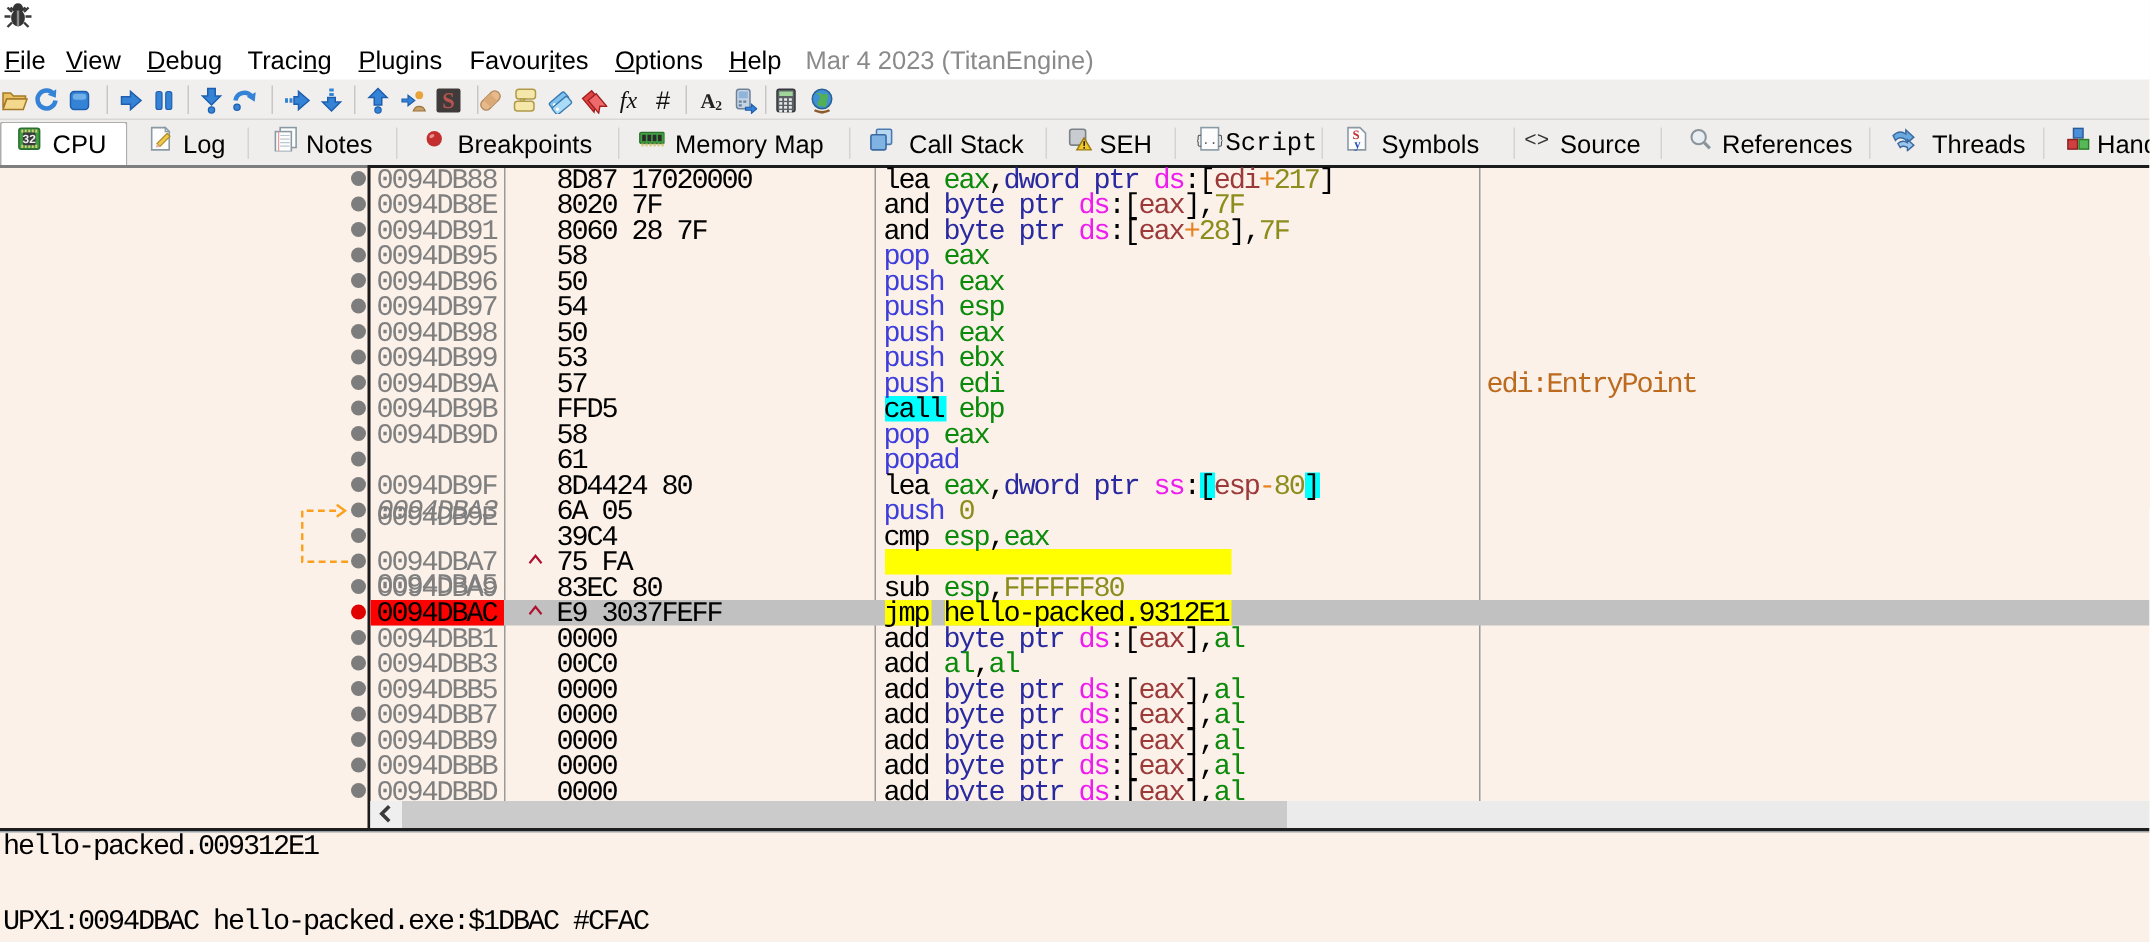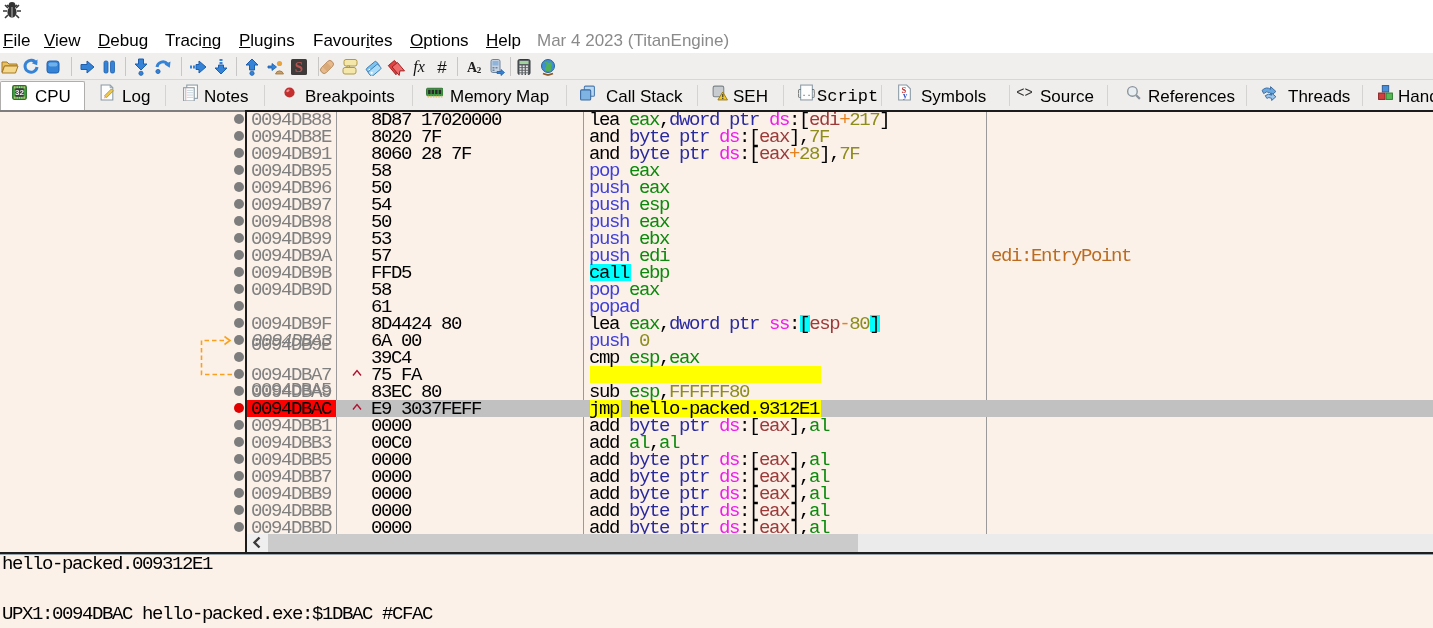--- a/index.html
+++ b/index.html
@@ -350,21 +350,21 @@
 <div class="dot" style="left:234px;top:301px;background:#7d7d7d;"></div>
 <div class="abs mono addr" style="left:251px;top:299px;margin-top:38px;">0094DB9E</div>
 <div class="abs mono k" style="left:371px;top:299px;">61</div>
 <div class="abs mono" style="left:589px;top:299px;"><span class="b">popad</span></div>
 <div class="dot" style="left:234px;top:318px;background:#7d7d7d;"></div>
 <div class="abs mono addr" style="left:251px;top:316px;">0094DB9F</div>
 <div class="abs mono k" style="left:371px;top:316px;">8D4424 80</div>
 <div class="abs mono" style="left:589px;top:316px;"><span class="k">lea </span><span class="g">eax</span><span class="k">,</span><span class="n">dword ptr </span><span class="m">ss</span><span class="k">:</span><span class="k">[</span><span class="r">esp</span><span class="o">-</span><span class="v">80</span><span class="k">]</span></div>
 <div class="dot" style="left:234px;top:335px;background:#7d7d7d;"></div>
 <div class="abs mono addr" style="left:251px;top:333px;font-style:italic;">0094DBA3</div>
-<div class="abs mono k" style="left:371px;top:333px;">6A 00</div>
+<div class="abs mono k" style="left:371px;top:333px;">6A 05</div>
 <div class="abs mono" style="left:589px;top:333px;"><span class="b">push </span><span class="v">0</span></div>
 <div class="dot" style="left:234px;top:352px;background:#7d7d7d;"></div>
 <div class="abs mono addr" style="left:251px;top:350px;margin-top:32px;">0094DBA5</div>
 <div class="abs mono k" style="left:371px;top:350px;">39C4</div>
 <div class="abs mono" style="left:589px;top:350px;"><span class="k">cmp </span><span class="g">esp</span><span class="k">,</span><span class="g">eax</span></div>
 <div class="dot" style="left:234px;top:369px;background:#7d7d7d;"></div>
 <div class="abs mono addr" style="left:251px;top:367px;">0094DBA7</div>
 <svg class="abs" style="left:352px;top:369px" width="10" height="8" viewBox="0 0 10 8">
       <path d="M1 6.5 L5 1.5 L9 6.5" fill="none" stroke="#b01030" stroke-width="1.4"></path>
     </svg>

